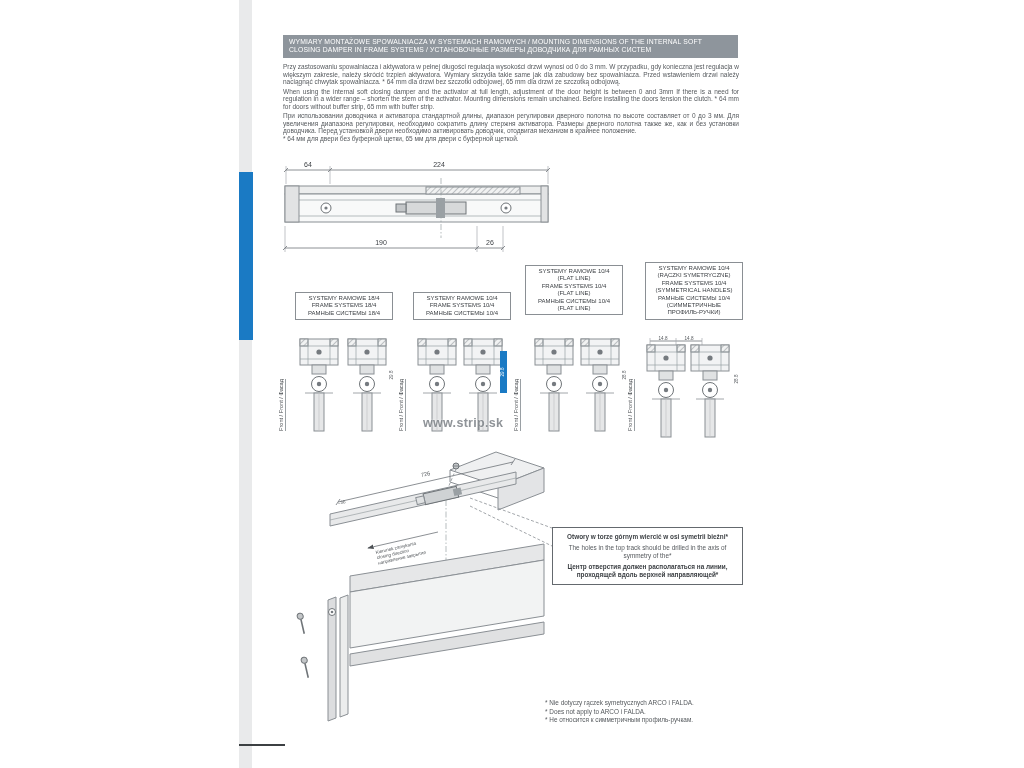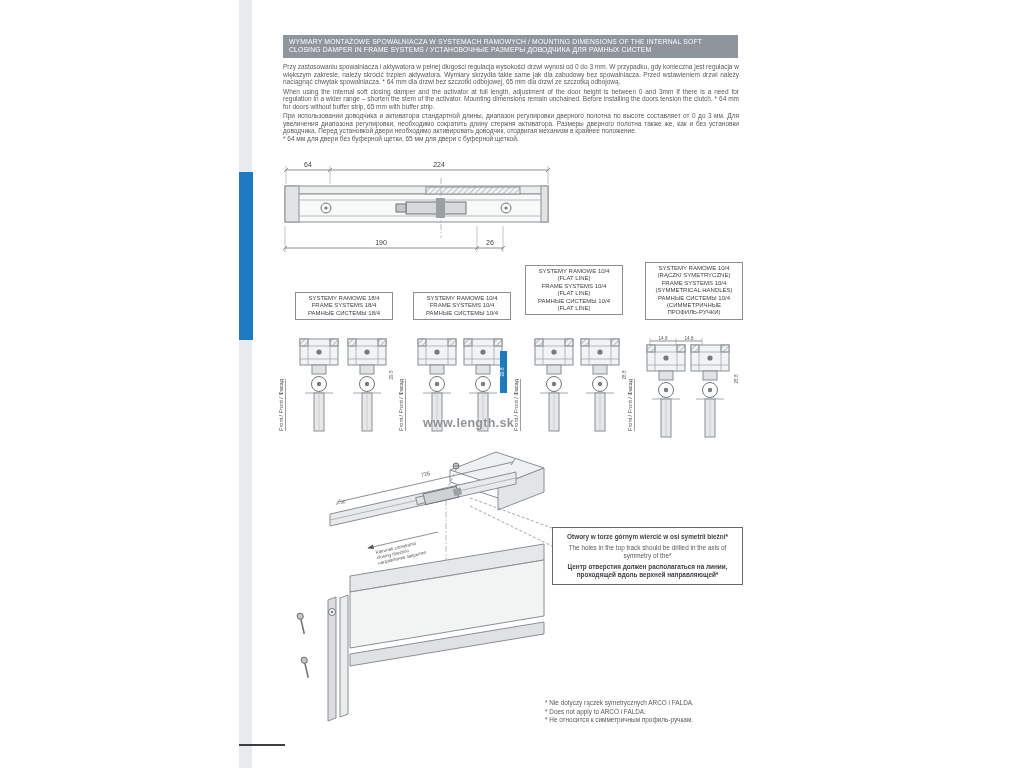--- a/index.html
+++ b/index.html
@@ -229,21 +229,21 @@
       <text x="29" y="4.5" class="dimt-s">14.8</text>
       <text x="55" y="4.5" class="dimt-s">14.8</text>
       <use href="#profile-unit" x="10" y="6"></use>
       <use href="#profile-unit" x="54" y="6"></use>
       <text class="dimt-s" transform="translate(104,44) rotate(-90)">28.8</text>
     </svg>
     <div class="front-label">Front / Front / Фасад</div>
   </div>
 </div>
 
-<div class="abs watermark">www.length.sk</div>
+<div class="abs watermark">www.strip.sk</div>
 
 <svg class="abs iso-draw" viewBox="0 0 268 292">
 
   <polygon points="162,22 208,4 256,20 210,38" fill="#eff0f1" stroke="#8a8f94"></polygon>
   <polygon points="210,38 256,20 256,44 210,62" fill="#e3e4e6" stroke="#8a8f94"></polygon>
   <line x1="162" y1="22" x2="162" y2="34" class="tl"></line>
   <line x1="162" y1="34" x2="210" y2="50" class="tl"></line>
 
   <polygon points="42,66 228,24 228,36 42,78" fill="#e8e9ea" stroke="#8a8f94"></polygon>
   <line x1="42" y1="72" x2="228" y2="30" stroke="#9aa0a4" stroke-width="0.7"></line>

